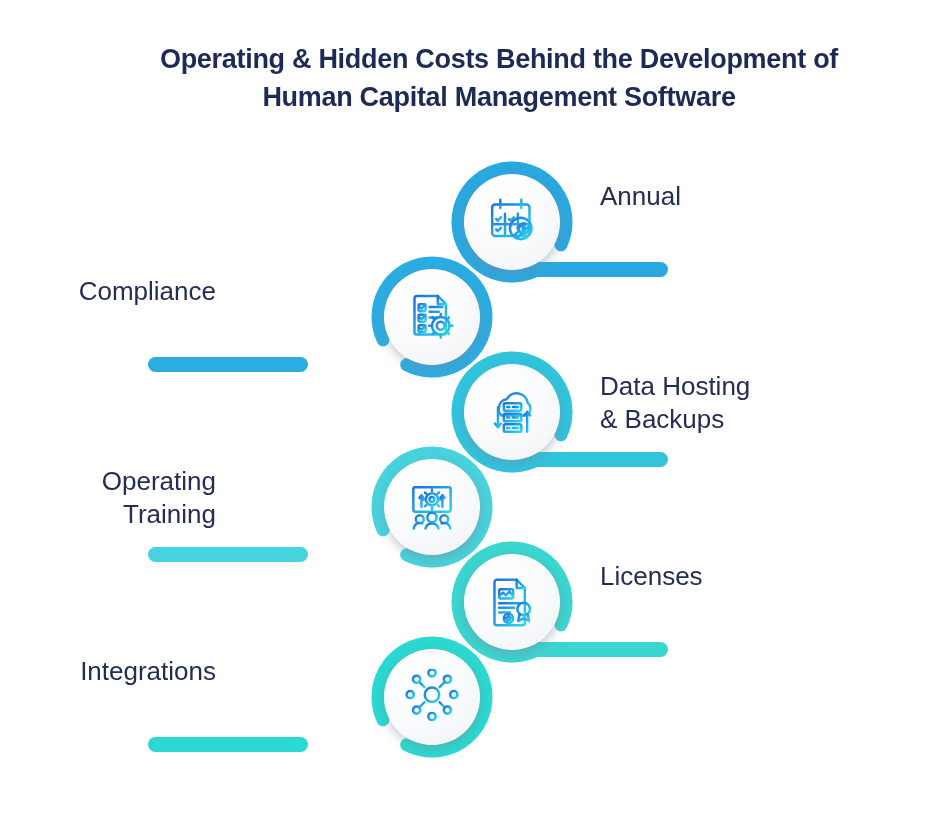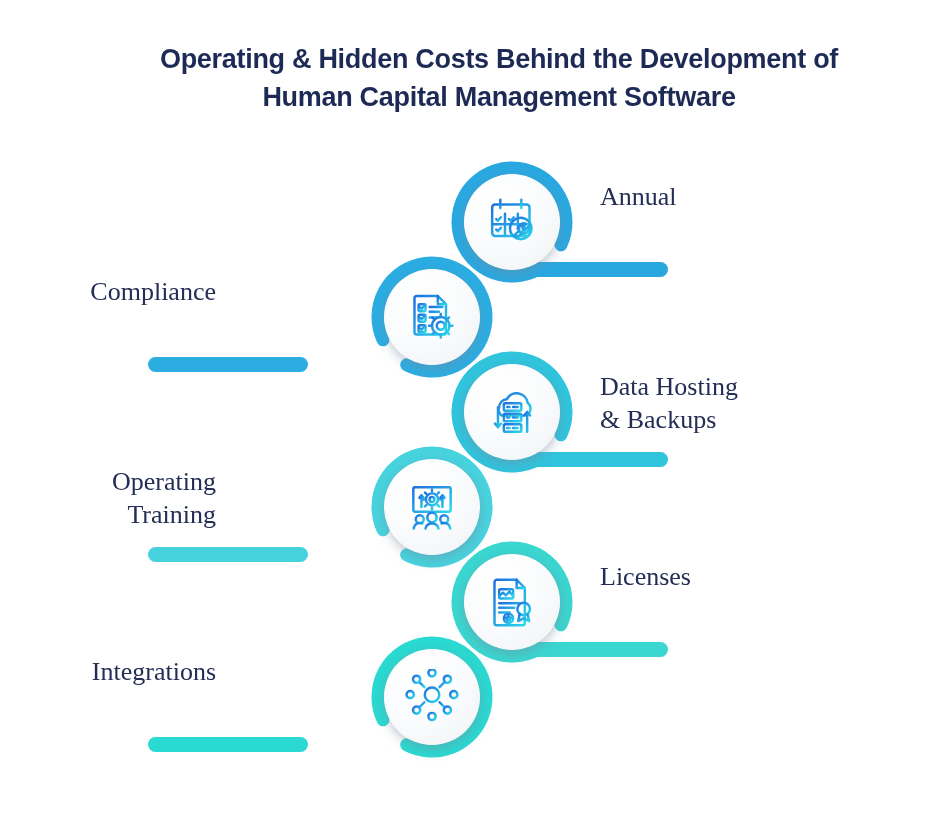--- a/index.html
+++ b/index.html
@@ -54,21 +54,20 @@
     z-index:4;
     display:flex;align-items:center;justify-content:center;
   }
   .disc svg{display:block;}
 
   
   .label{
     position:absolute;top:22px;
     color:#232d55;font-size:26px;line-height:33px;
     white-space:nowrap;
-    font-family:Liberation Serif, serif;
   }
   .item.right .label{left:152px;text-align:left;}
   .item.left  .label{right:152px;text-align:right;}
   .label .l{display:block;}
 </style>
 </head>
 <body>
 
 <div class="page">
 

